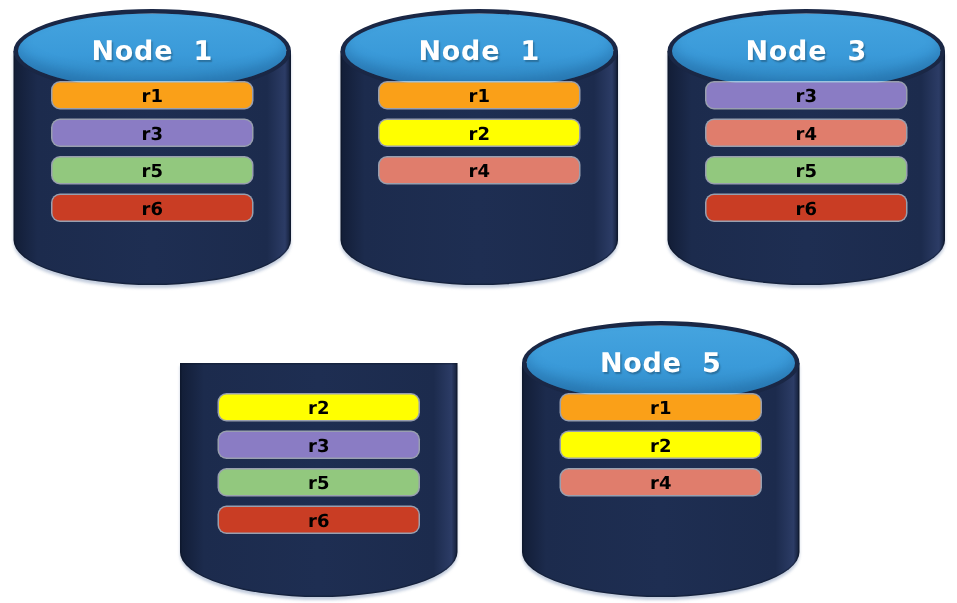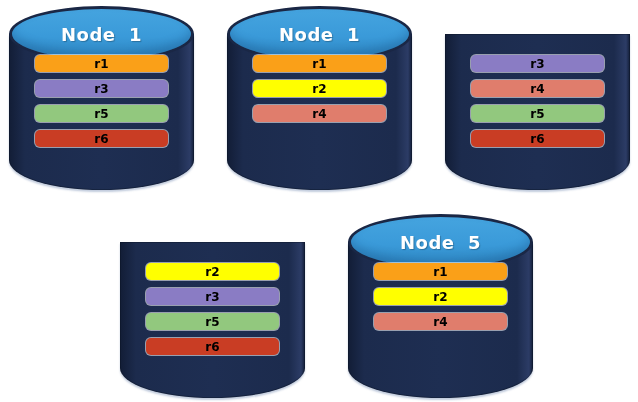--- a/index.html
+++ b/index.html
@@ -124,20 +124,23 @@
           <span>r2</span>
         </div>
         <div class="bar" style="background: rgb(224, 125, 108);">
           <span>r4</span>
         </div>
       </div>
     </div>
 
     <div class="node" style="left: 445px; top: 6px;">
       <div class="cyl-body"></div>
+      <div class="cyl-top">
+        <span class="node-title">Node  3</span>
+      </div>
       <div class="bars">
         <div class="bar" style="background: rgb(138, 124, 196);">
           <span>r3</span>
         </div>
         <div class="bar" style="background: rgb(224, 125, 108);">
           <span>r4</span>
         </div>
         <div class="bar" style="background: rgb(146, 200, 126);">
           <span>r5</span>
         </div>

